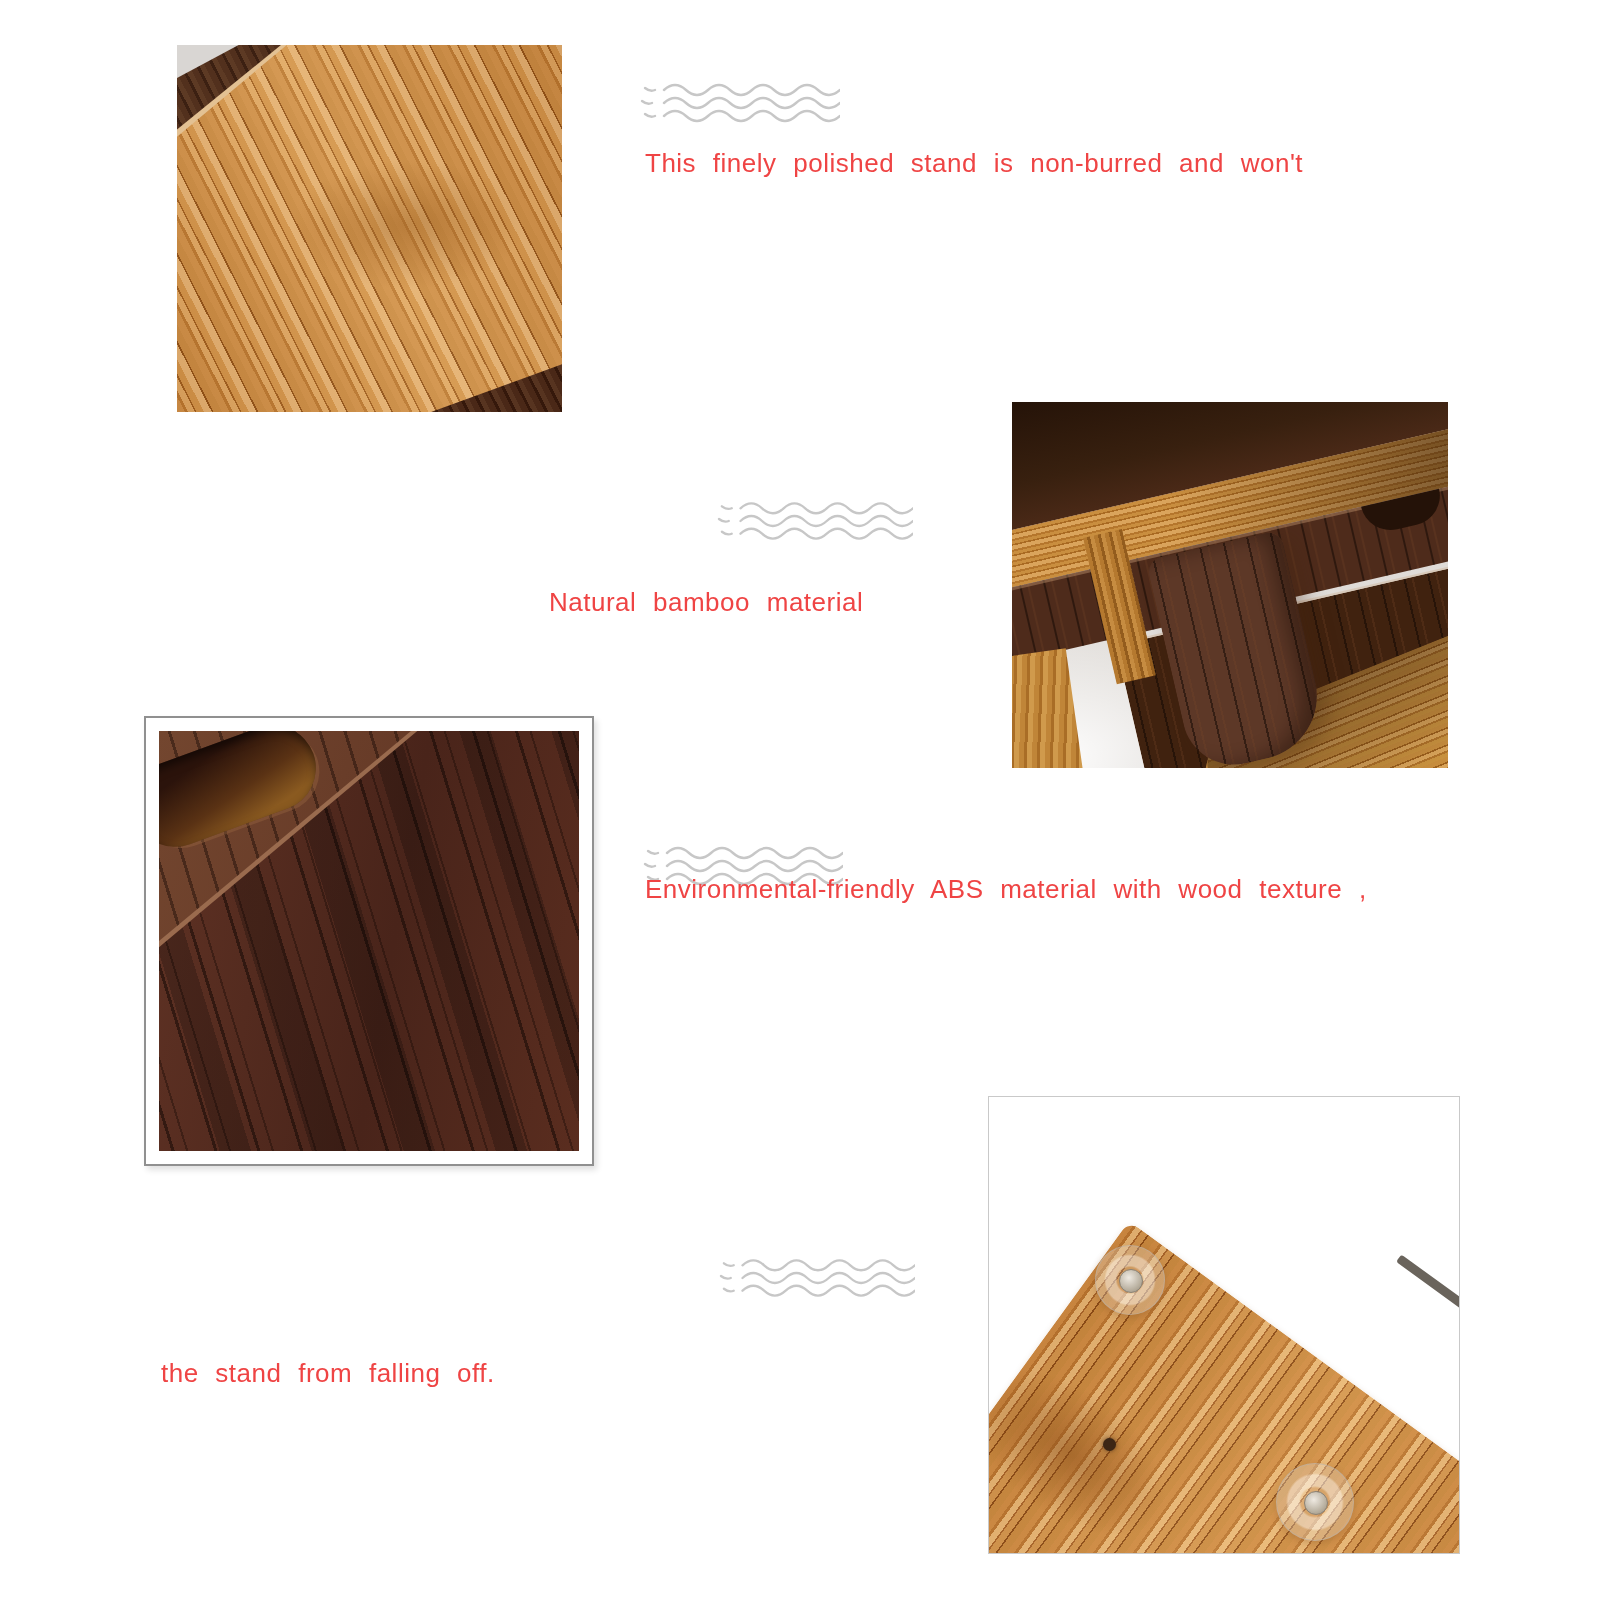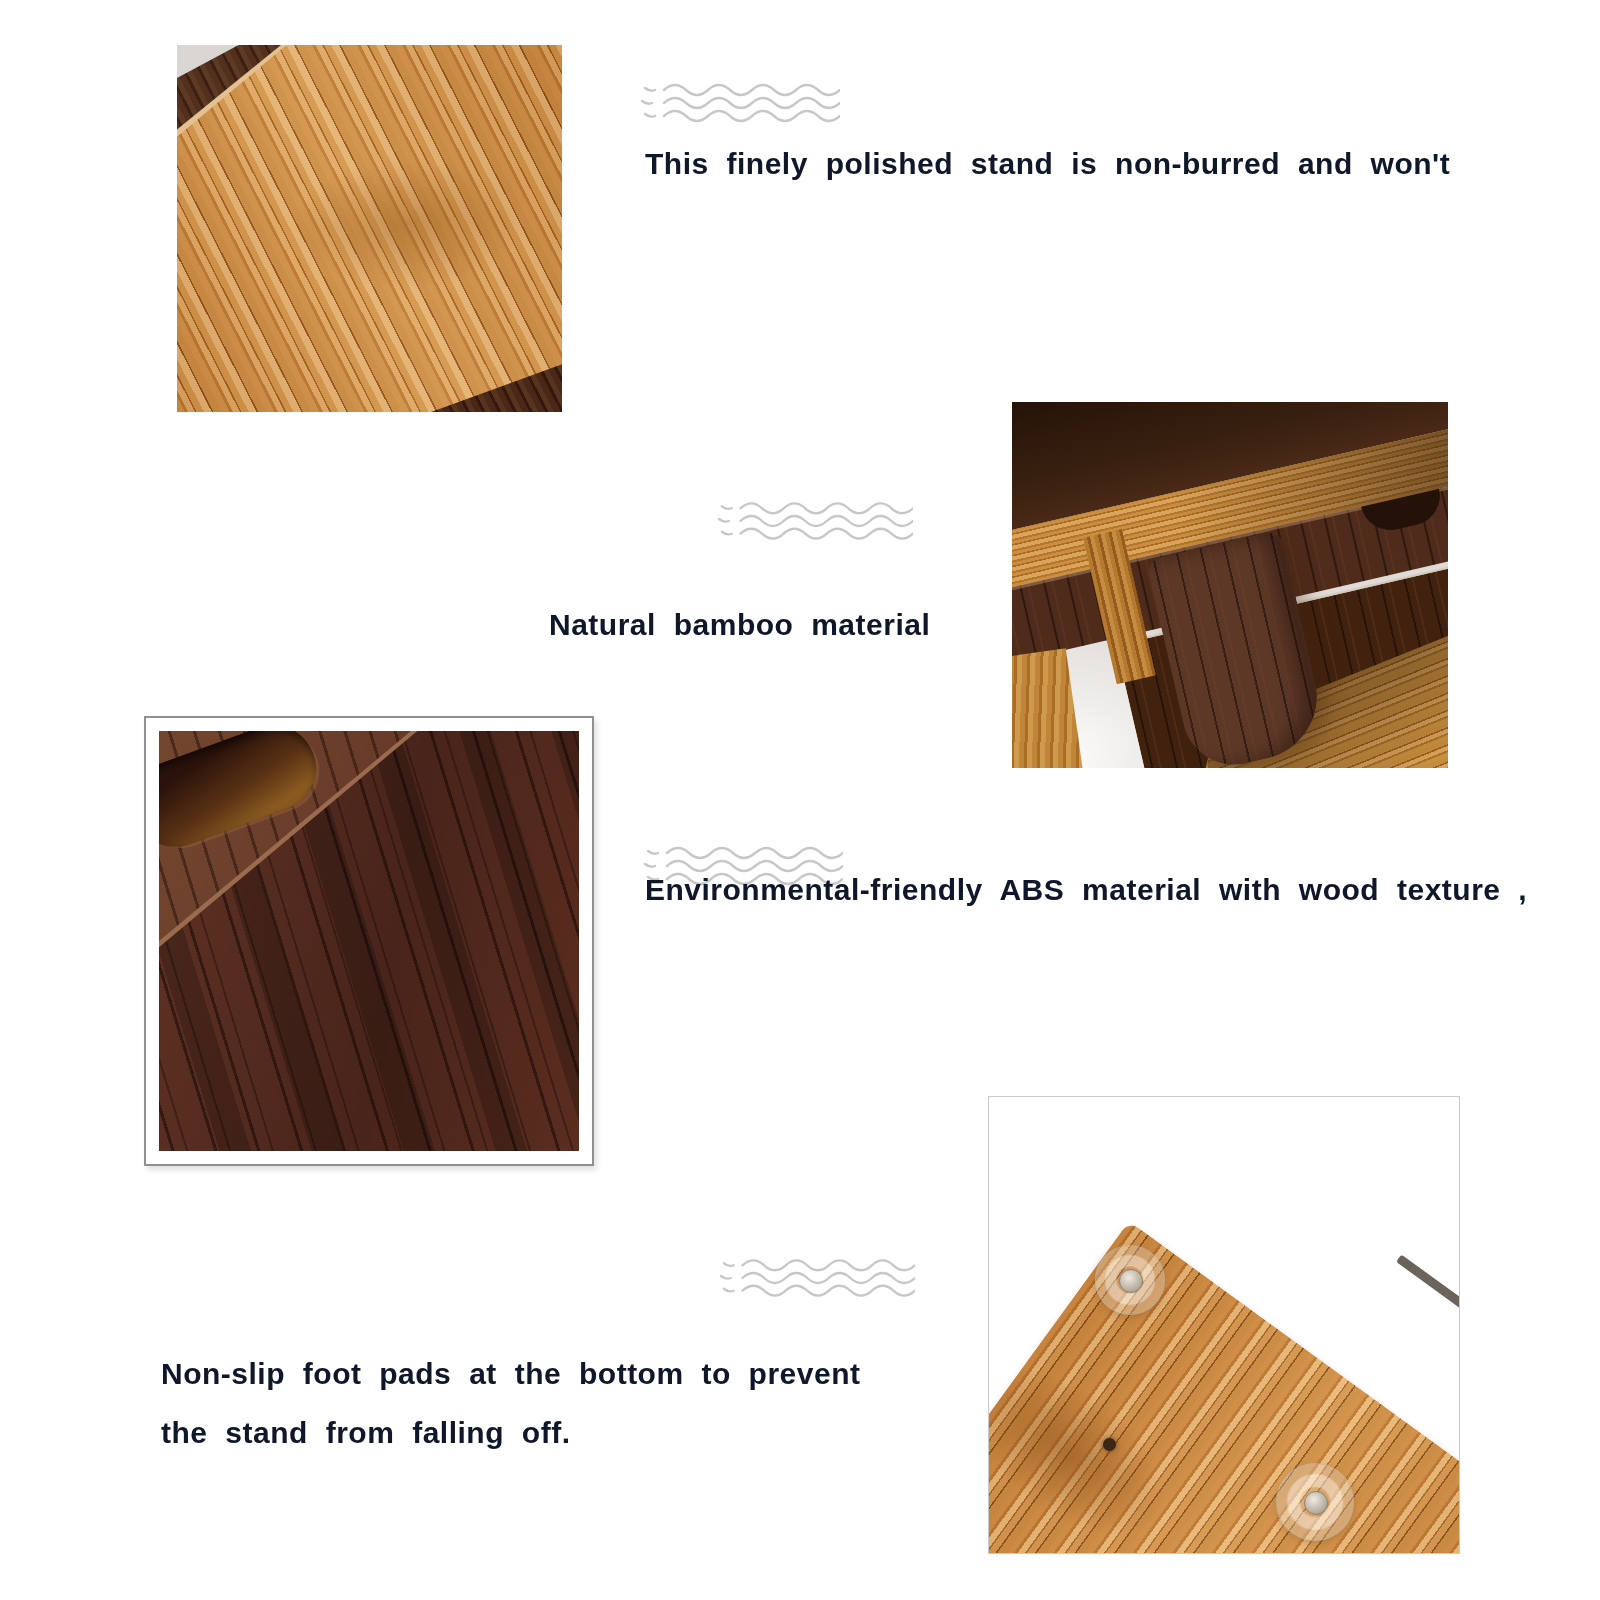--- a/index.html
+++ b/index.html
@@ -2,25 +2,25 @@
 <html><head>
 <meta charset="utf-8">
 <style>
   html,body{margin:0;padding:0;background:#ffffff;}
   .canvas{
     position:relative;width:1600px;height:1600px;overflow:hidden;
     background:#ffffff;font-family:"Liberation Sans",sans-serif;
   }
   
   .caption{
-    position:absolute;color:#0f172a;font-size:30px;line-height:59px;
-    letter-spacing:0.5px;word-spacing:9px;white-space:nowrap;font-weight:700;
+    position:absolute;color:#ef4444;font-size:26px;line-height:59px;
+    letter-spacing:0.5px;word-spacing:9px;white-space:nowrap;font-weight:400;
   }
   .cap1{left:645px;top:134px;}
-  .cap2{left:549px;top:595px;}
+  .cap2{left:549px;top:573px;}
   .cap3{left:645px;top:860px;}
   .cap4{left:161px;top:1344px;}
   
   .wave{position:absolute;}
   .wave1{left:640px;top:82px;width:200px;height:42px;}
   .wave2{left:717px;top:500px;width:196px;height:42px;}
   .wave3{left:643px;top:845px;width:200px;height:42px;}
   .wave4{left:719px;top:1257px;width:196px;height:42px;}
   
   .photo{position:absolute;overflow:hidden;}
@@ -228,17 +228,16 @@
       <path d="M5 6 q5 4 10 2"></path>
         <path d="M2 19 q5 4 10 2"></path>
         <path d="M5 32 q5 4 10 2"></path>
       <path d="M24 8 q11 -10 22 0 t22 0 t22 0 t22 0 t22 0 t22 0 t22 0 t22 0"></path>
       <path d="M24 21 q11 -10 22 0 t22 0 t22 0 t22 0 t22 0 t22 0 t22 0 t22 0"></path>
       <path d="M24 34 q11 -10 22 0 t22 0 t22 0 t22 0 t22 0 t22 0 t22 0 t22 0"></path>
     </g>
   </svg>
 
   <div class="caption cap4">
-    <div>Non-slip foot pads at the bottom to prevent</div>
     <div>the stand from falling off.</div>
   </div>
 
 </div>
 
 </body></html>

